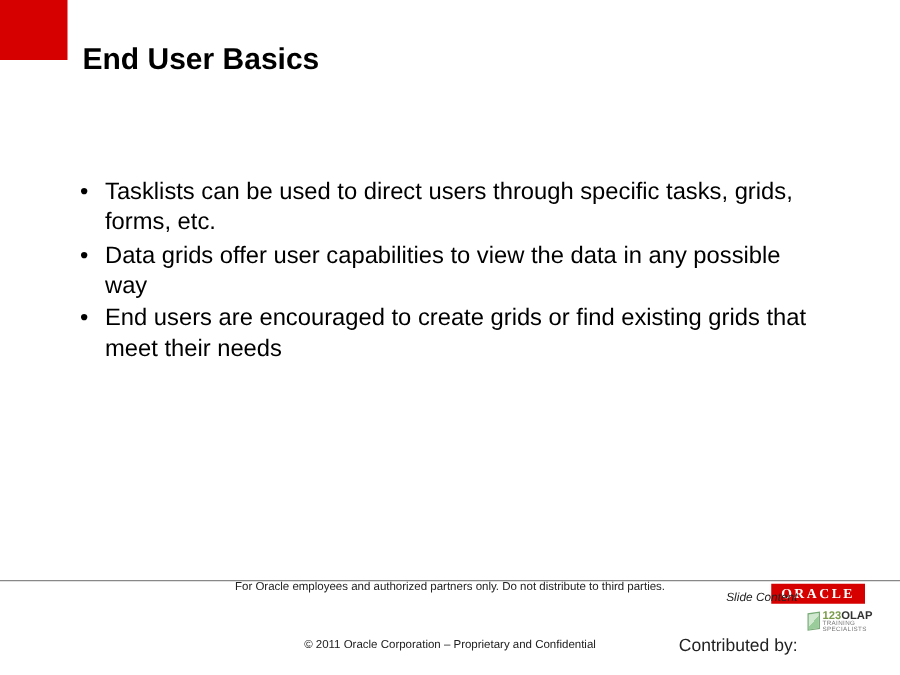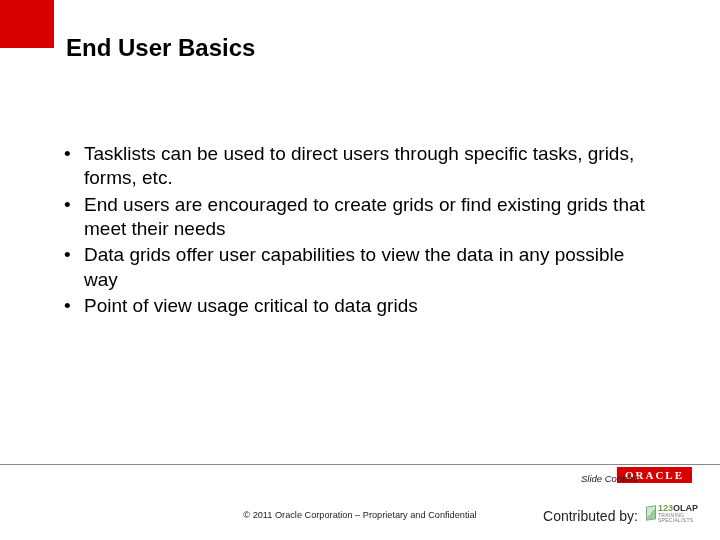--- a/index.html
+++ b/index.html
@@ -94,21 +94,21 @@
   .contrib-label {
     position: absolute;
     right: 82px;
     bottom: 16px;
     font-size: 14px;
     color: #222;
   }
   .olap-logo {
     position: absolute;
     right: 20px;
-    bottom: 14px;
+    bottom: 30px;
     width: 54px;
     height: 26px;
     display: flex;
     align-items: center;
   }
   .olap-cube {
     width:14px;height:14px;border:1px solid #7a7;
     background:linear-gradient(135deg,#cfe8cf 50%,#9acb9a 50%);
     transform:skewY(-8deg);
     margin-right:2px;
@@ -124,31 +124,31 @@
 </head>
 <body>
 
 <div class="red-block"></div>
 
 <h1 class="title">End User Basics</h1>
 
 <div class="content">
   <ul class="bullet-list">
     <li>Tasklists can be used to direct users through specific tasks, grids, forms, etc.</li>
+    <li>Data grids offer user capabilities to view the data in any possible way</li>
     <li>End users are encouraged to create grids or find existing grids that meet their needs</li>
-    <li>Data grids offer user capabilities to view the data in any possible way</li>
-    <li>Point of view usage critical to data grids</li>
   </ul>
 </div>
 
 <div class="footer-bar">
   <span class="oracle-logo">ORACLE</span>
 </div>
 
 <div class="footer-text">
+  <span class="line1">For Oracle employees and authorized partners only. Do not distribute to third parties.</span>
   <span class="line2">© 2011 Oracle Corporation – Proprietary and Confidential</span>
 </div>
 
 <div class="slide-content-label">Slide Content</div>
 <div class="contrib-label">Contributed by:</div>
 
 <div class="olap-logo">
   <div class="olap-cube"></div>
   <div class="olap-text">
     <span class="olap-123">123</span><span class="olap-olap">OLAP</span>

